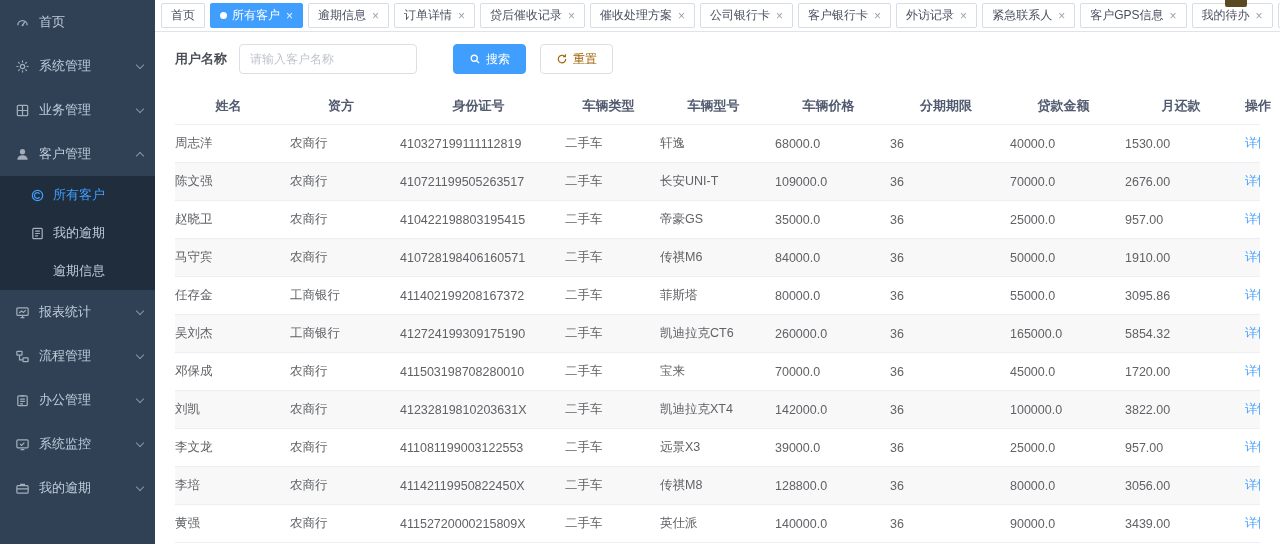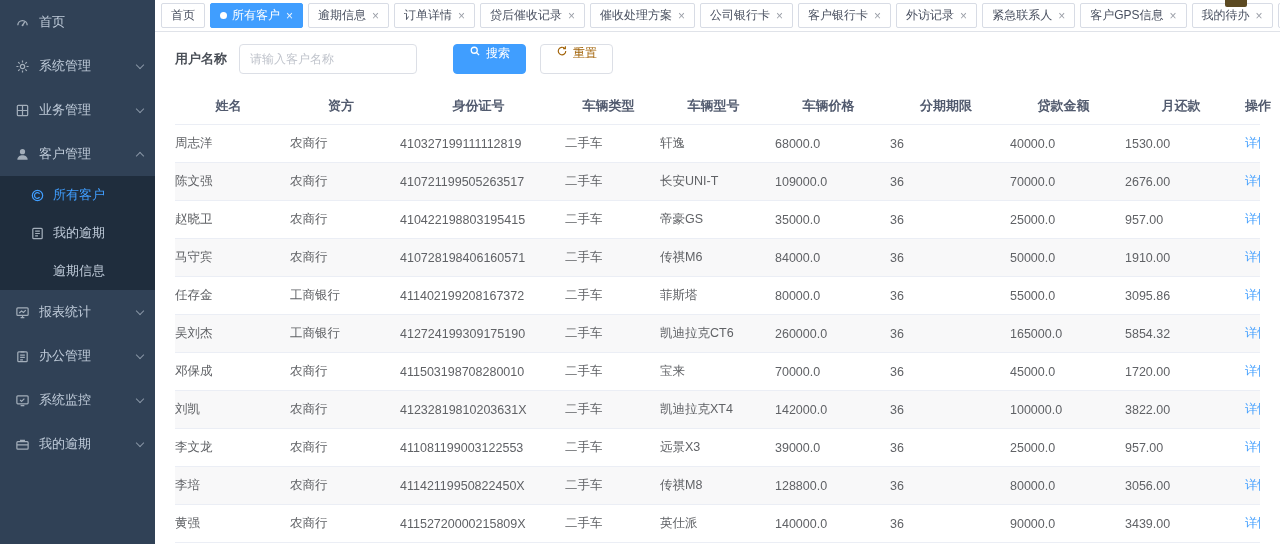--- a/index.html
+++ b/index.html
@@ -38,21 +38,21 @@
                     background:#5c4a22; border-radius:0 0 2px 2px; }
 
   
   .content { position:absolute; left:155px; top:33px; width:1125px; height:511px;
              background:#fff; padding:10px 20px 0 20px; overflow:hidden; }
   .search-row { display:flex; align-items:center; margin:1px 0 14px; }
   .search-row .f-label { font-size:13px; font-weight:bold; color:#4a4f57; margin-right:12px; }
   .search-row input { width:178px; height:30px; border:1px solid #dcdfe6; border-radius:4px;
                       padding:6px 10px; font-size:12px; color:#606266; outline:none; }
   .search-row input::placeholder { color:#c0c4cc; }
-  .btn { height:30px; display:inline-flex; gap:5px; padding:0 15px;
+  .btn { height:30px; display:inline-flex; align-items:center; gap:5px; padding:0 15px;
          border-radius:4px; font-size:12px; cursor:pointer; border:1px solid transparent; }
   .btn svg { width:12px; height:12px; }
   .btn.primary { background:#409eff; border-color:#409eff; color:#fff; margin-left:36px; }
   .btn.plain { background:#fff; border-color:#dcdfe6; color:#a16207; margin-left:14px; }
 
   table { width:100%; border-collapse:collapse; table-layout:fixed; }
   th { text-align:center; font-size:13px; font-weight:bold; color:#515a6e;
        padding:9px 8px 9px 0; border-bottom:1px solid #ebeef5; white-space:nowrap; }
   td { font-size:12.5px; color:#606266; padding:10px 8px 10px 0;
        border-bottom:1px solid #ebeef5; white-space:nowrap; overflow:hidden; }
@@ -131,20 +131,31 @@
 
     </div>
     <div class="side-item main">
       <span class="icon">
         <svg viewBox="0 0 16 16" fill="none" stroke="currentColor" stroke-width="1.3">
           <rect x="2" y="3" width="12" height="8" rx="1"></rect>
           <path d="M6 13.5h4M8 11v2.5M4.5 8.5 7 6.5l2 1.5 2.5-2.5"></path>
         </svg>
       </span>
       <span class="lbl">报表统计</span>
+      <span class="chev"></span>
+    </div>
+    <div class="side-item main">
+      <span class="icon">
+        <svg viewBox="0 0 16 16" fill="none" stroke="currentColor" stroke-width="1.3">
+          <rect x="2" y="2.5" width="5.5" height="4" rx=".5"></rect>
+          <rect x="8.5" y="9.5" width="5.5" height="4" rx=".5"></rect>
+          <path d="M4.8 6.5v5h3.7"></path>
+        </svg>
+      </span>
+      <span class="lbl">流程管理</span>
       <span class="chev"></span>
     </div>
     <div class="side-item main">
       <span class="icon">
         <svg viewBox="0 0 16 16" fill="none" stroke="currentColor" stroke-width="1.3">
           <rect x="3" y="3" width="10" height="10.5" rx="1"></rect>
           <path d="M6 3h4M5.5 6.5h5M5.5 9h5M5.5 11.5h3"></path>
         </svg>
       </span>
       <span class="lbl">办公管理</span>

